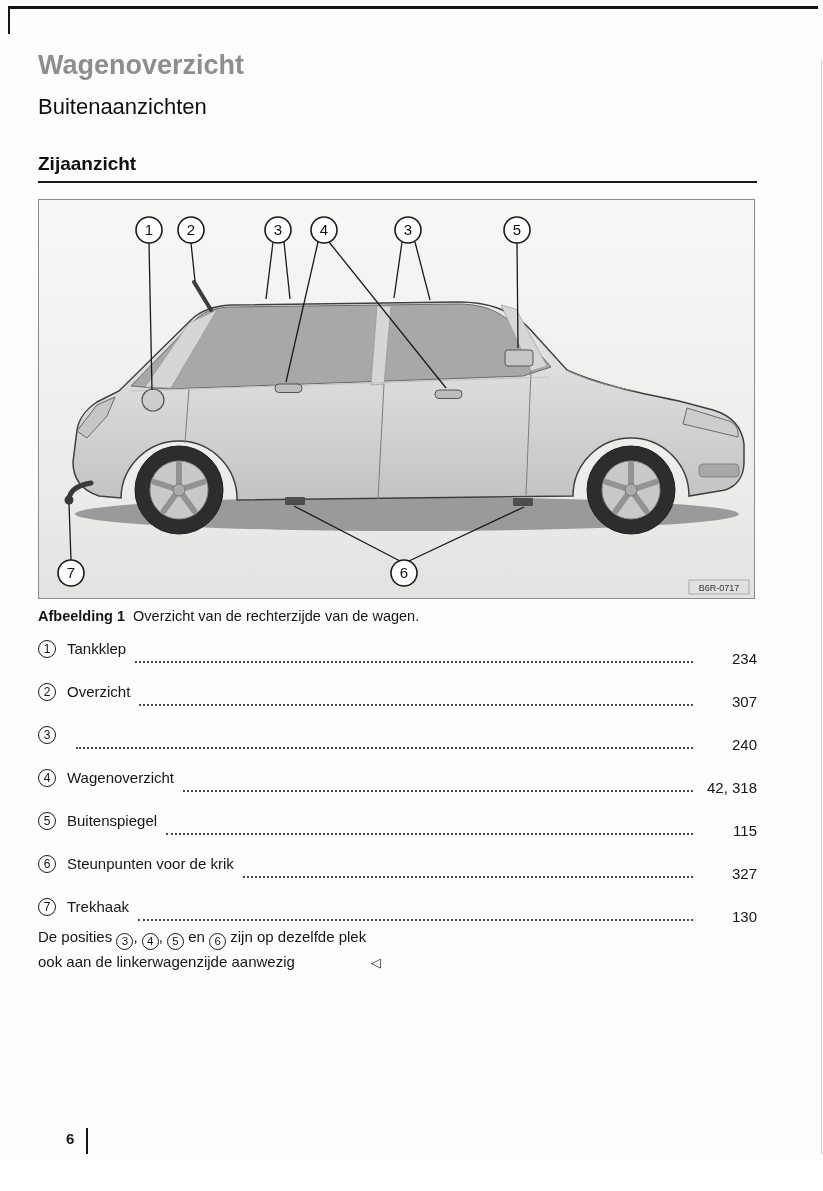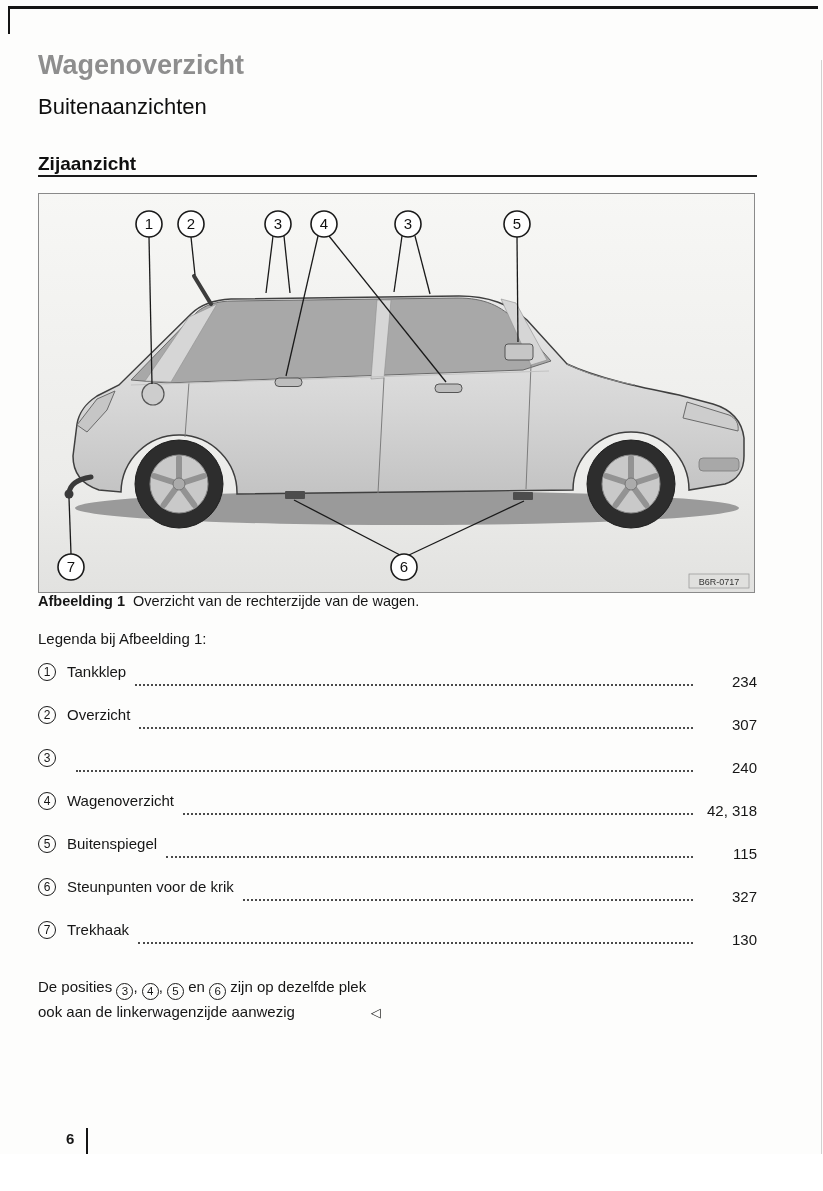--- a/index.html
+++ b/index.html
@@ -9,42 +9,42 @@
     font-family:"Liberation Sans", sans-serif;
   }
   .top-rule { position:absolute; left:8px; right:5px; top:6px; height:3px; background:#141414; }
   .corner-tick { position:absolute; left:8px; top:6px; width:2px; height:28px; background:#141414; }
   .right-edge { position:absolute; right:1px; top:60px; bottom:0; width:1px; background:#d2d2d0; }
 
   .content { position:absolute; left:38px; top:50px; width:719px; }
   h1,h2,h3,p { margin:0; }
   .chapter   { font-size:27px; font-weight:700; color:#8e8e8e; }
   .section   { font-size:22px; font-weight:400; margin-top:13px; color:#0f0f0f; }
-  .subsection{ font-size:19px; font-weight:700; margin-top:33px; padding-bottom:0;
+  .subsection{ font-size:19px; font-weight:700; margin-top:33px; padding-bottom:6px;
                border-bottom:2px solid #1a1a1a; color:#0f0f0f; }
 
   .figure-box { margin-top:16px; width:717px; height:400px; border:1px solid #8a8a8a;
                 box-sizing:border-box; background:#f4f4f2; }
   .figure-box svg { display:block; font-family:"Liberation Sans", sans-serif; }
 
-  .caption { margin-top:0; font-size:14.5px; }
+  .caption { margin-top:9px; font-size:14.5px; }
   .cap-label { font-weight:700; }
 
   .legend-title { margin-top:21px; font-size:15px; }
   .legend { margin-top:4px; }
   .legend-row { display:flex; align-items:center; margin-top:6px; font-size:15px; }
   .circ-leg { flex:0 0 auto; display:inline-flex; align-items:center; justify-content:center;
               width:18px; height:18px; border:1.4px solid #1a1a1a; border-radius:50%;
               font-size:12px; margin-right:11px; box-sizing:border-box; }
   .lbl  { white-space:nowrap; }
   .dots { flex:1 1 auto; border-bottom:2px dotted #4a4a4a; margin:0 6px 4px 9px;
           align-self:flex-end; height:0; }
   .pg   { flex:0 0 auto; min-width:58px; text-align:right;margin-top:20px; }
 
-  .note { margin-top:27px; font-size:15px; line-height:1.65; }
+  .note { margin-top:0; font-size:15px; line-height:1.65; }
   .circ-inline { display:inline-block; width:17px; height:17px; line-height:15px; text-align:center;
                  border:1.3px solid #1a1a1a; border-radius:50%; font-size:11.5px;
                  vertical-align:-3px; box-sizing:border-box; }
   .end-mark { display:inline-block; margin-left:76px; font-size:13px; color:#1a1a1a; }
 
   .pagenum     { position:absolute; left:66px; top:1130px; font-size:15px; font-weight:700; }
   .footer-line { position:absolute; left:86px; top:1128px; width:2px; height:63px; background:#141414; }
 
   .callout circle { fill:#ffffff; stroke:#1a1a1a; stroke-width:1.6; }
   .callout text   { font-size:15px; fill:#111111; text-anchor:middle; }
@@ -192,21 +192,20 @@
 
         <g>
           <rect x="650" y="380" width="60" height="14" fill="#e0e0de" stroke="#999999" stroke-width="0.75"></rect>
           <text x="680" y="390.5" text-anchor="middle" font-size="9" fill="#333333">B6R-0717</text>
         </g>
       </svg>
     </div>
 
     <p class="caption"><span class="cap-label">Afbeelding 1</span>&nbsp;&nbsp;<span>Overzicht van de rechterzijde van de wagen.</span></p>
 
-    <p class="legend-title">Legenda bij Afbeelding 1:</p>
 
     <div class="legend">
       <div class="legend-row">
         <span class="circ-leg">1</span>
         <span class="lbl">Tankklep</span>
         <span class="dots"></span>
         <span class="pg">234</span>
       </div>
       <div class="legend-row">
         <span class="circ-leg">2</span>

